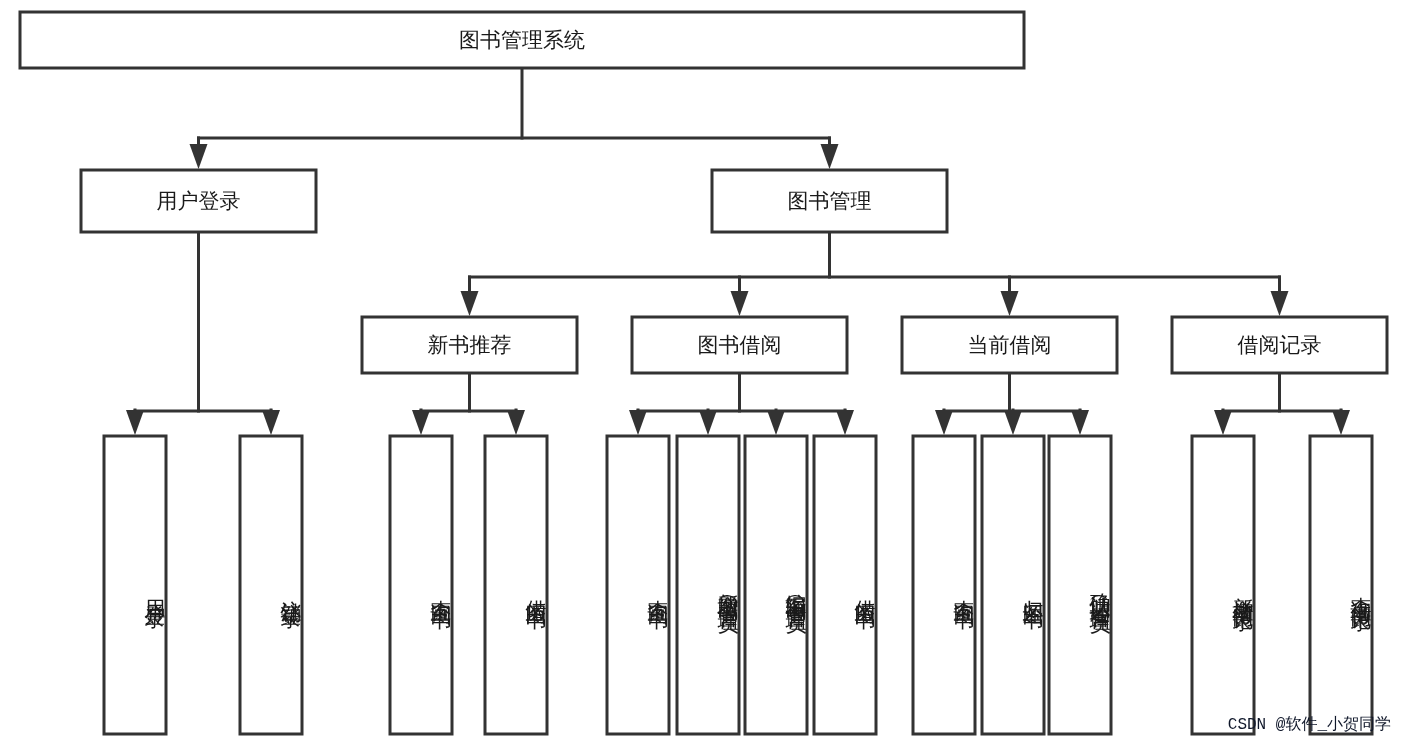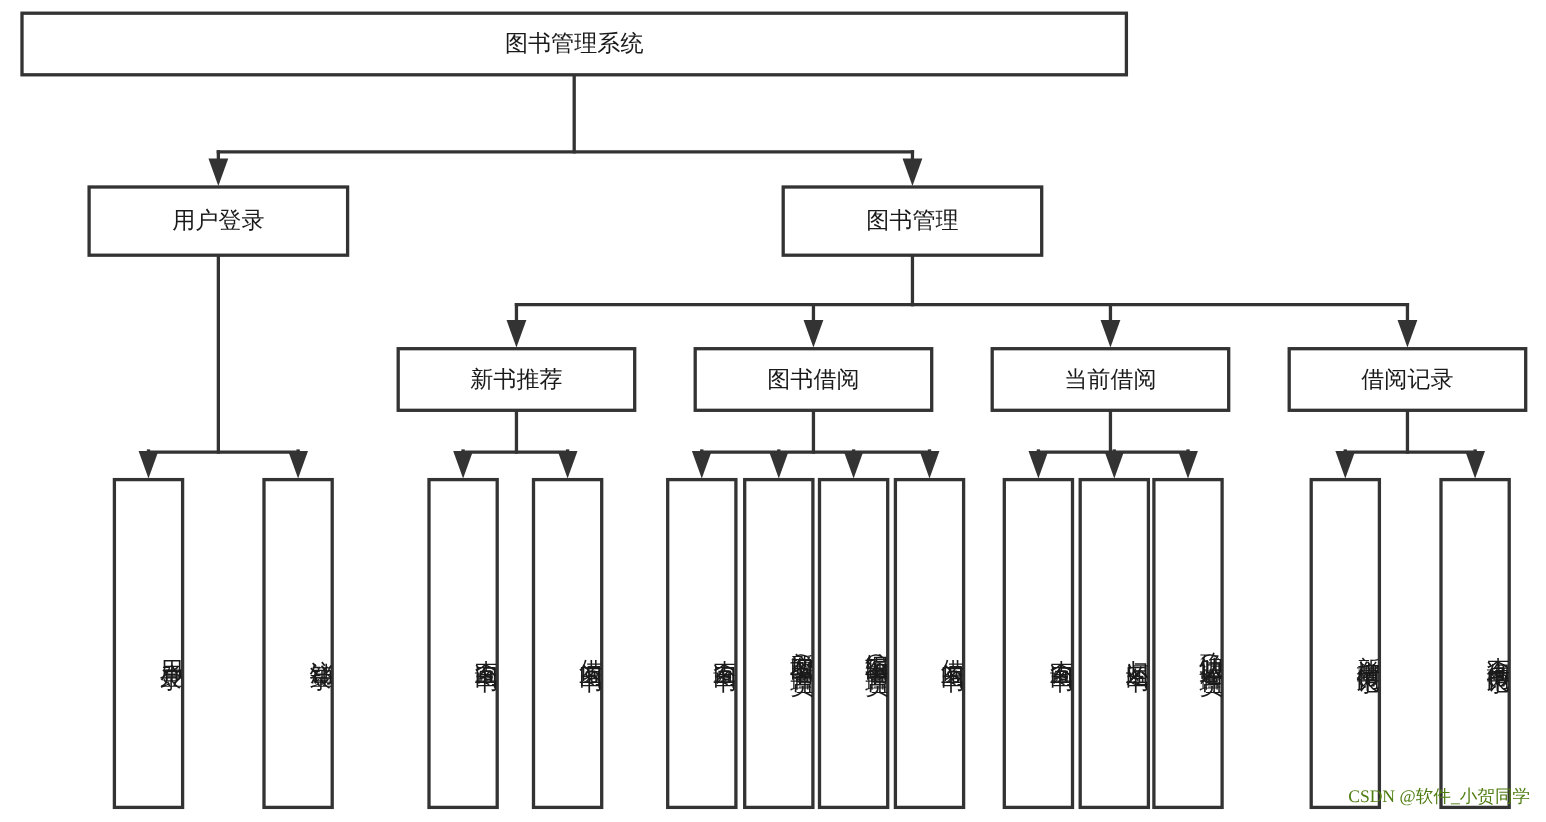--- a/index.html
+++ b/index.html
@@ -60,23 +60,23 @@
     white-space: nowrap;
     display: flex;
     align-items: flex-start;
     justify-content: center;
     pointer-events: none;
   }
   .watermark {
     position: absolute;
     right: 14px;
     bottom: 4px;
-    font-family: Liberation Serif, serif;
+    font-family: Liberation Mono, monospace;
     font-size: 16px;
-    color: #4d7c0f;
+    color: #0f172a;
     white-space: nowrap;
   }
 </style>
 </head>
 <body>
 
 <div id="diagram-root">
 
   <svg class="diagram-canvas" viewBox="0 0 1405 747">
     <g id="connectors-layer">

